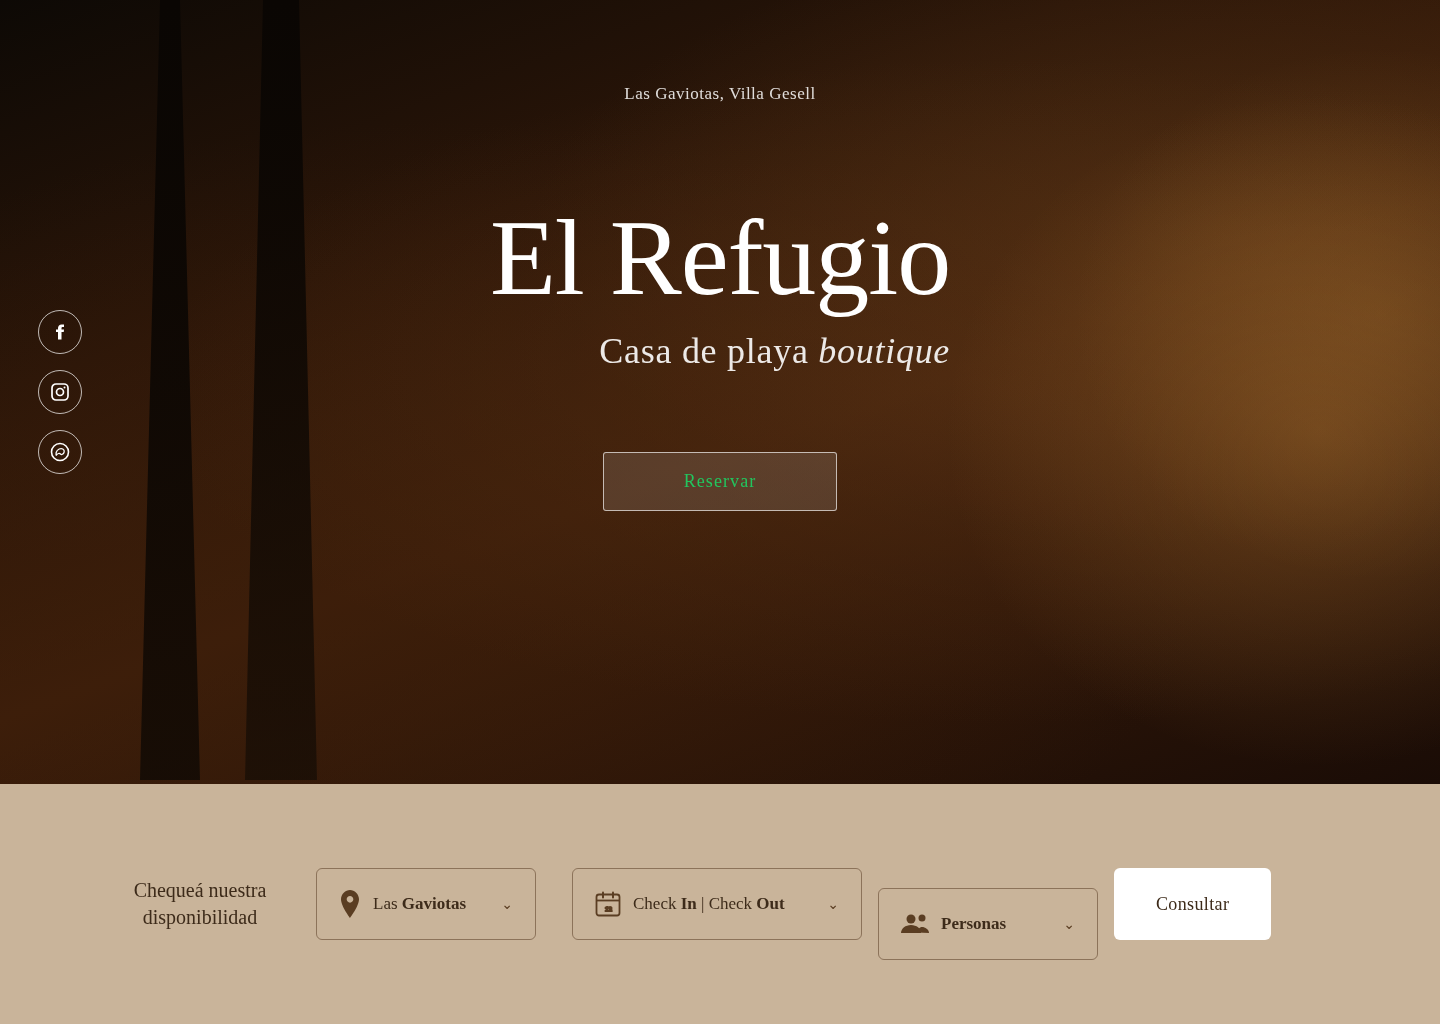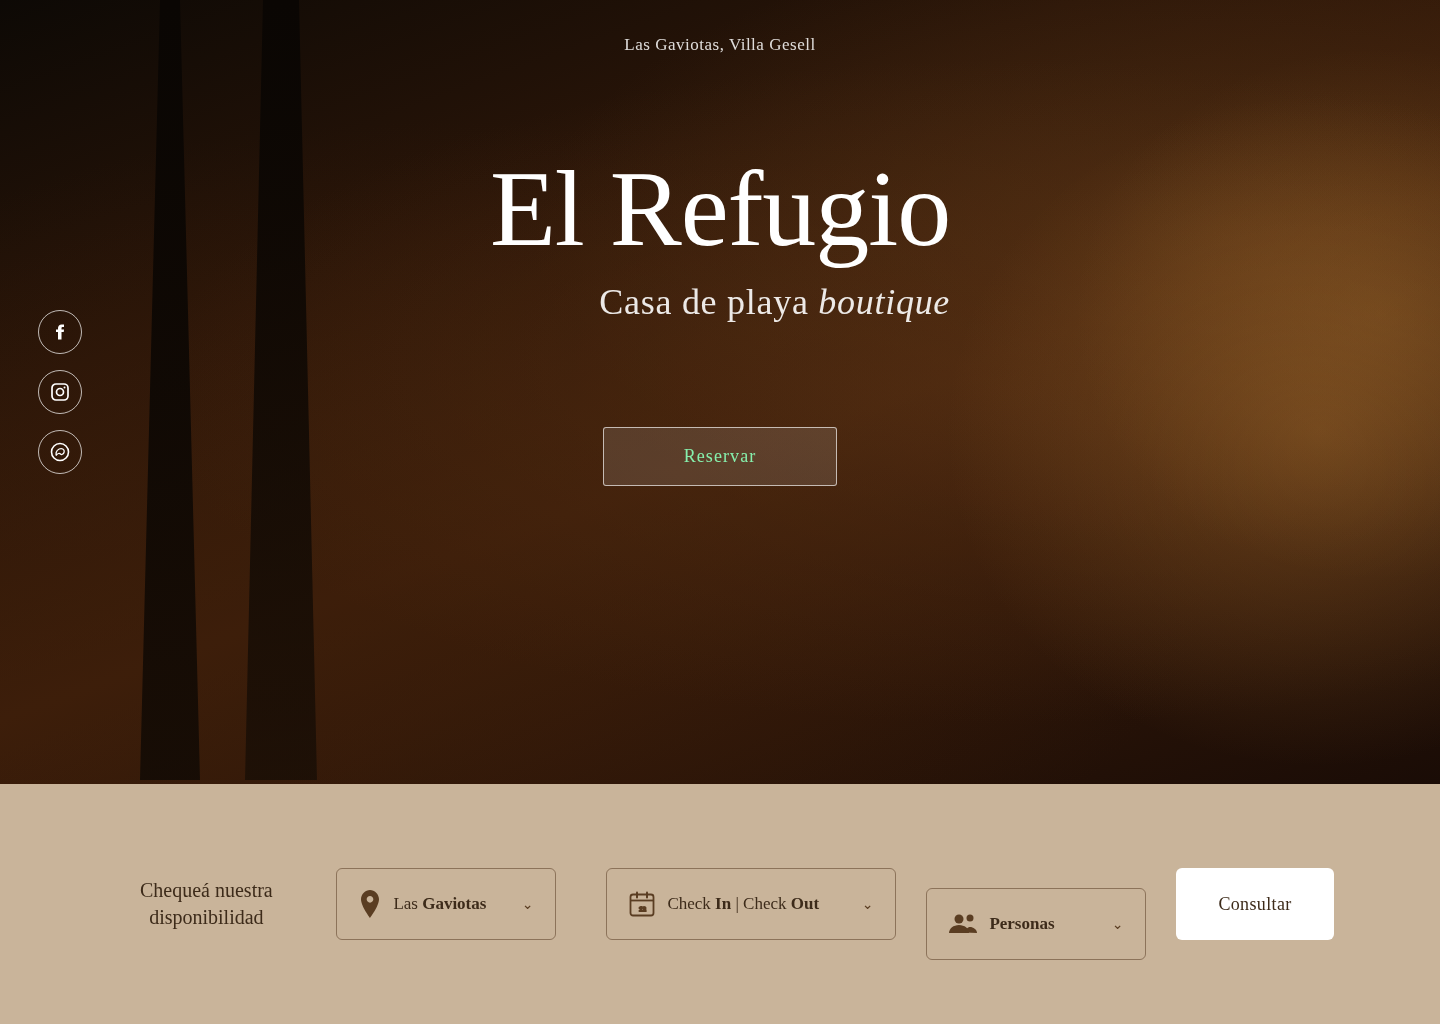--- a/index.html
+++ b/index.html
@@ -73,21 +73,21 @@
       width: 180px;
       height: 780px;
       background: linear-gradient(180deg, #0a0603 0%, rgba(20,12,5,0.7) 100%);
       clip-path: polygon(35% 0%, 55% 0%, 65% 100%, 25% 100%);
     }
 
     
     .location-bar {
       position: relative;
       z-index: 10;
-      margin-top: 35px;
+      margin-top: 84px;
       color: rgba(255,255,255,0.85);
       font-size: 17px;
       font-family: 'Georgia', serif;
       letter-spacing: 0.03em;
       text-align: center;
     }
 
     
     .hero-content {
       position: relative;
@@ -118,24 +118,24 @@
     }
 
     .hero-subtitle em {
       font-style: italic;
     }
 
     
     .reserve-btn {
       position: relative;
       z-index: 10;
-      margin-top: 104px;
+      margin-top: 80px;
       background: rgba(255,255,255,0.12);
       border: 1.5px solid rgba(255,255,255,0.65);
-      color: #86efac;
+      color: #22c55e;
       font-family: 'Georgia', serif;
       font-size: 18px;
       letter-spacing: 0.06em;
       padding: 18px 80px;
       cursor: pointer;
       border-radius: 3px;
       transition: background 0.2s;
     }
 
     
@@ -170,22 +170,22 @@
       background: #c9b49a;
       display: flex;
       align-items: center;
       justify-content: center;
       gap: 0;
     }
 
     .booking-bar-inner {
       display: flex;
       align-items: center;
-      justify-content: center;
-      gap: 30px;
+      justify-content: flex-start;
+      gap: 16px;
       width: 100%;
       padding: 0 100px;
     }
 
     .booking-label {
       font-family: 'Georgia', serif;
       font-size: 20px;
       color: #3d2b1a;
       line-height: 1.35;
       text-align: center;

